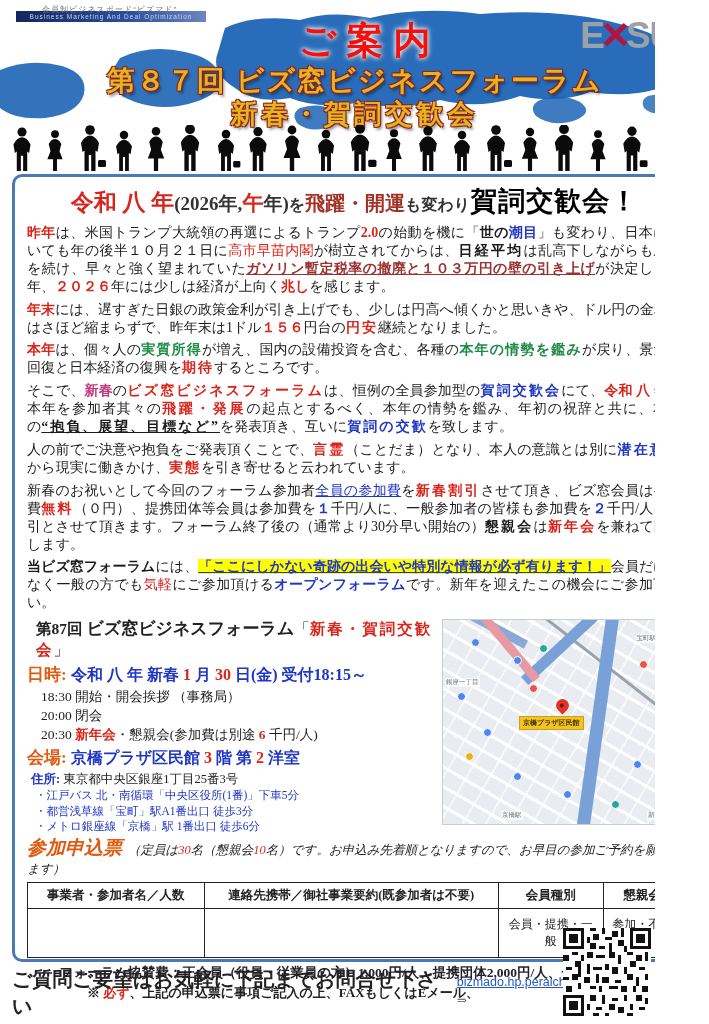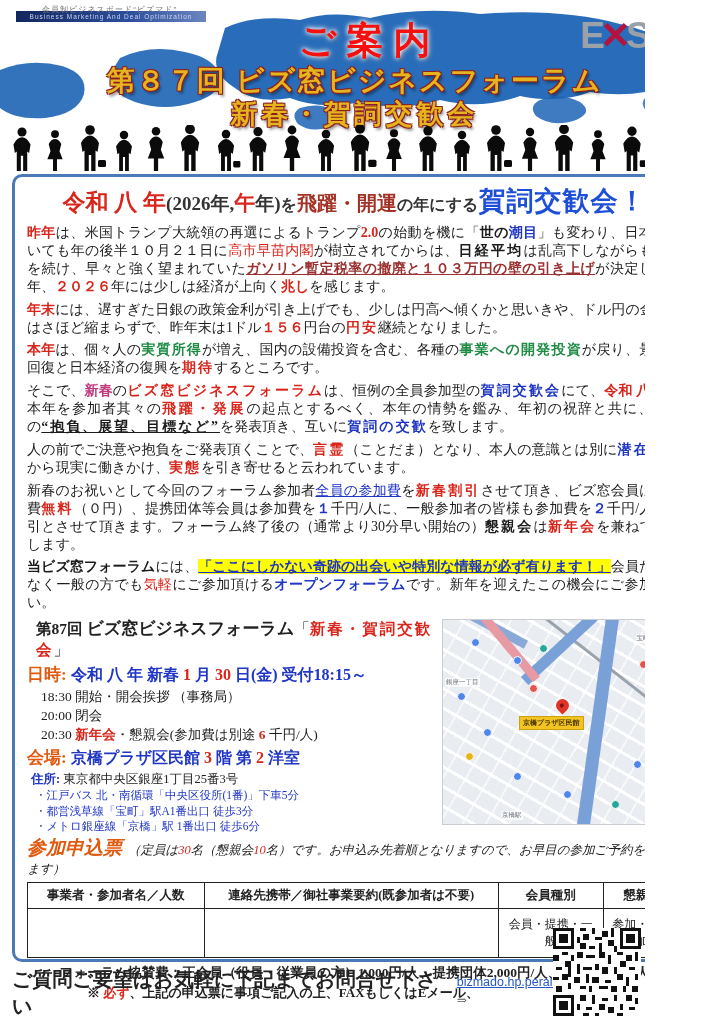--- a/index.html
+++ b/index.html
@@ -1,17 +1,17 @@
 <!DOCTYPE html>
 <html lang="ja"><head>
 <meta charset="utf-8">
 <style>
   html,body{margin:0;padding:0;background:#fff;}
   .page{position:relative;width:645px;height:1024px;background:#fff;overflow:hidden;
-        font-family:"Liberation Serif","DejaVu Serif",serif;color:#222;}
+        font-family:"Liberation Serif","DejaVu Serif",serif;color:#222;padding-left:10px;}
   
   .hero{position:absolute;top:0;left:0;width:709px;height:172px;background:#fff;}
   .hero svg.worldmap{position:absolute;top:0;left:0;}
   .bizmado{position:absolute;top:4px;left:16px;width:200px;z-index:3;}
   .bizmado .tag{font-size:8px;color:#777;letter-spacing:1px;margin-left:26px;font-family:"Liberation Sans",sans-serif;}
   .bizmado .logo{font-family:"Liberation Serif",serif;font-size:34px;font-weight:bold;color:#3a4656;line-height:1;}
   .bizmado .logo .dot{color:#2a6fd0;font-size:15px;vertical-align:14px;margin-left:-12px;margin-right:2px;}
   .bizmado .bar{margin-top:-4px;width:190px;height:11px;background:linear-gradient(90deg,#13275e,#2c4f9e 60%,#6d86c0);
         color:#cdd6ee;font-size:6.5px;text-align:center;line-height:11px;letter-spacing:1px;
         font-family:"Liberation Sans",sans-serif;}
@@ -30,21 +30,21 @@
   .people{position:absolute;bottom:0;left:0;z-index:2;}
   
   .frame{position:absolute;top:174px;left:12px;width:655px;height:772px;z-index:1;
         border:3px solid #4b79b8;border-radius:10px;background:#fff;padding:4px 12px 6px 12px;}
   .ititle{text-align:center;margin:2px 0 4px 0;white-space:nowrap;}
   .ititle .s1{font-size:23px;font-weight:bold;color:#d9261c;}
   .ititle .s2{font-size:19px;font-weight:bold;color:#333;}
   .ititle .s3{font-size:21px;font-weight:bold;color:#d9261c;}
   .ititle .s4{font-size:20px;font-weight:bold;color:#a33226;}
   .ititle .s5{font-size:16px;font-weight:bold;color:#333;}
-  .ititle .s6{font-size:27px;font-weight:bold;color:#1d4ed8;letter-spacing:1px;}
+  .ititle .s6{font-size:27px;font-weight:bold;color:#000000;letter-spacing:1px;}
   p.para{font-size:14px;line-height:1.28;margin:5px 0;text-align:justify;color:#1c1c1c;}
   
   .red{color:#d9261c;}
   .redb{color:#d9261c;font-weight:bold;}
   .mar{color:#9b3030;font-weight:bold;text-decoration:underline;}
   .mag{color:#c2397e;font-weight:bold;}
   .blub{color:#2036c4;font-weight:bold;}
   .bluu{color:#2036c4;text-decoration:underline;}
   .grn{color:#1f8b45;font-weight:bold;letter-spacing:1px;}
   .bld{font-weight:bold;}
@@ -166,25 +166,25 @@
         <use href="#pf" transform="translate(598,46) scale(0.9) translate(0,-46)"></use>
         <use href="#pb" transform="translate(632,46) scale(0.97) translate(0,-46)"></use>
         <use href="#pm" transform="translate(666,46) scale(0.93) translate(0,-46)"></use>
         <use href="#pf" transform="translate(695,46) scale(0.88) translate(0,-46)"></use>
       </g>
     </svg>
   </div>
 
   <div class="frame">
 
-    <div class="ititle"><span class="s1">令和 八 年</span><span class="s2">(2026年,</span><span class="s3">午</span><span class="s2">年)</span><span class="s5">を</span><span class="s4">飛躍・開運</span><span class="s5">の年にする</span><span class="s6">賀詞交歓会！</span></div>
+    <div class="ititle"><span class="s1">令和 八 年</span><span class="s2">(2026年,</span><span class="s3">午</span><span class="s2">年)</span><span class="s5">を</span><span class="s4">飛躍・開運</span><span class="s5">も変わり</span><span class="s6">賀詞交歓会！</span></div>
 
     <p class="para"><span class="redb">昨年</span><span>は、米国トランプ大統領の再選によるトランプ</span><span class="redb">2.0</span><span>の始動を機に「</span><span class="bld">世の</span><span class="blub">潮目</span><span>」も変わり、日本においても年の後半１０月２１日に</span><span class="red">高市早苗内閣</span><span>が樹立されてからは、</span><span class="bld spc">日経平均</span><span>は乱高下しながらも</span><span class="redb">上昇</span><span>を続け、早々と強く望まれていた</span><span class="mar">ガソリン暫定税率の撤廃と１０３万円の壁の引き上げ</span><span>が決定し、本年、</span><span class="redb">２０２６</span><span>年には少しは経済が上向く</span><span class="redb">兆し</span><span>を感じます。</span></p>
     <p class="para"><span class="redb">年末</span><span>には、遅すぎた日銀の政策金利が引き上げでも、少しは円高へ傾くかと思いきや、ドル円の金利差はさほど縮まらずで、昨年末は1ドル</span><span class="redb">１５６</span><span>円台の</span><span class="redb spc">円安</span><span>継続となりました。</span></p>
-    <p class="para"><span class="redb">本年</span><span>は、個々人の</span><span class="grn">実質所得</span><span>が増え、国内の設備投資を含む、各種の</span><span class="grn">事業への開発投資</span><span>が戻り、景気の回復と日本経済の復興を</span><span class="redb spc">期待</span><span>するところです。</span></p>
+    <p class="para"><span class="redb">本年</span><span>は、個々人の</span><span class="grn">実質所得</span><span>が増え、国内の設備投資を含む、各種の</span><span class="grn">本年の情勢を鑑み</span><span>が戻り、景気の回復と日本経済の復興を</span><span class="redb spc">期待</span><span>するところです。</span></p>
     <p class="para"><span>そこで、</span><span class="mag">新春</span><span>の</span><span class="redb spc">ビズ窓ビジネスフォーラム</span><span>は、恒例の全員参加型の</span><span class="blub spc">賀詞交歓会</span><span>にて、</span><span class="redb">令和 八</span><span> 年、本年を参加者其々の</span><span class="redb spc">飛躍・発展</span><span>の起点とするべく、本年の情勢を鑑み、年初の祝辞と共に、本年の</span><span class="bldu spc">“抱負、展望、目標など”</span><span>を発表頂き、互いに</span><span class="blub spc">賀詞の交歓</span><span>を致します。</span></p>
     <p class="para"><span>人の前でご決意や抱負をご発表頂くことで、</span><span class="redb spc">言霊</span><span>（ことだま）となり、本人の意識とは別に</span><span class="blub spc">潜在意識</span><span>から現実に働きかけ、</span><span class="redb spc">実態</span><span>を引き寄せると云われています。</span></p>
     <p class="para"><span>新春のお祝いとして今回のフォーラム参加者</span><span class="bluu">全員の参加費</span><span>を</span><span class="redb spc">新春割引</span><span>させて頂き、ビズ窓会員は参加費</span><span class="redb spc">無料</span><span>（０円）、提携団体等会員は参加費を</span><span class="blub">１</span><span>千円/人に、一般参加者の皆様も参加費を</span><span class="blub">２</span><span>千円/人に割引とさせて頂きます。フォーラム終了後の（通常より30分早い開始の）</span><span class="bld spc">懇親会</span><span>は</span><span class="redb spc">新年会</span><span>を兼ねて開催します。</span></p>
     <p class="para"><span class="bld">当ビズ窓フォーラム</span><span>には、</span><span class="hly">「ここにしかない奇跡の出会いや特別な情報が必ず有ります！」</span><span>会員だけでなく一般の方でも</span><span class="red">気軽</span><span>にご参加頂ける</span><span class="blub">オープンフォーラム</span><span>です。新年を迎えたこの機会にご参加下さい。</span></p>
 
     <div class="mapbox">
       <div class="rail"></div>
       <div class="road-b1"></div>
       <div class="road-b2"></div>
       <div class="road-b3"></div>

